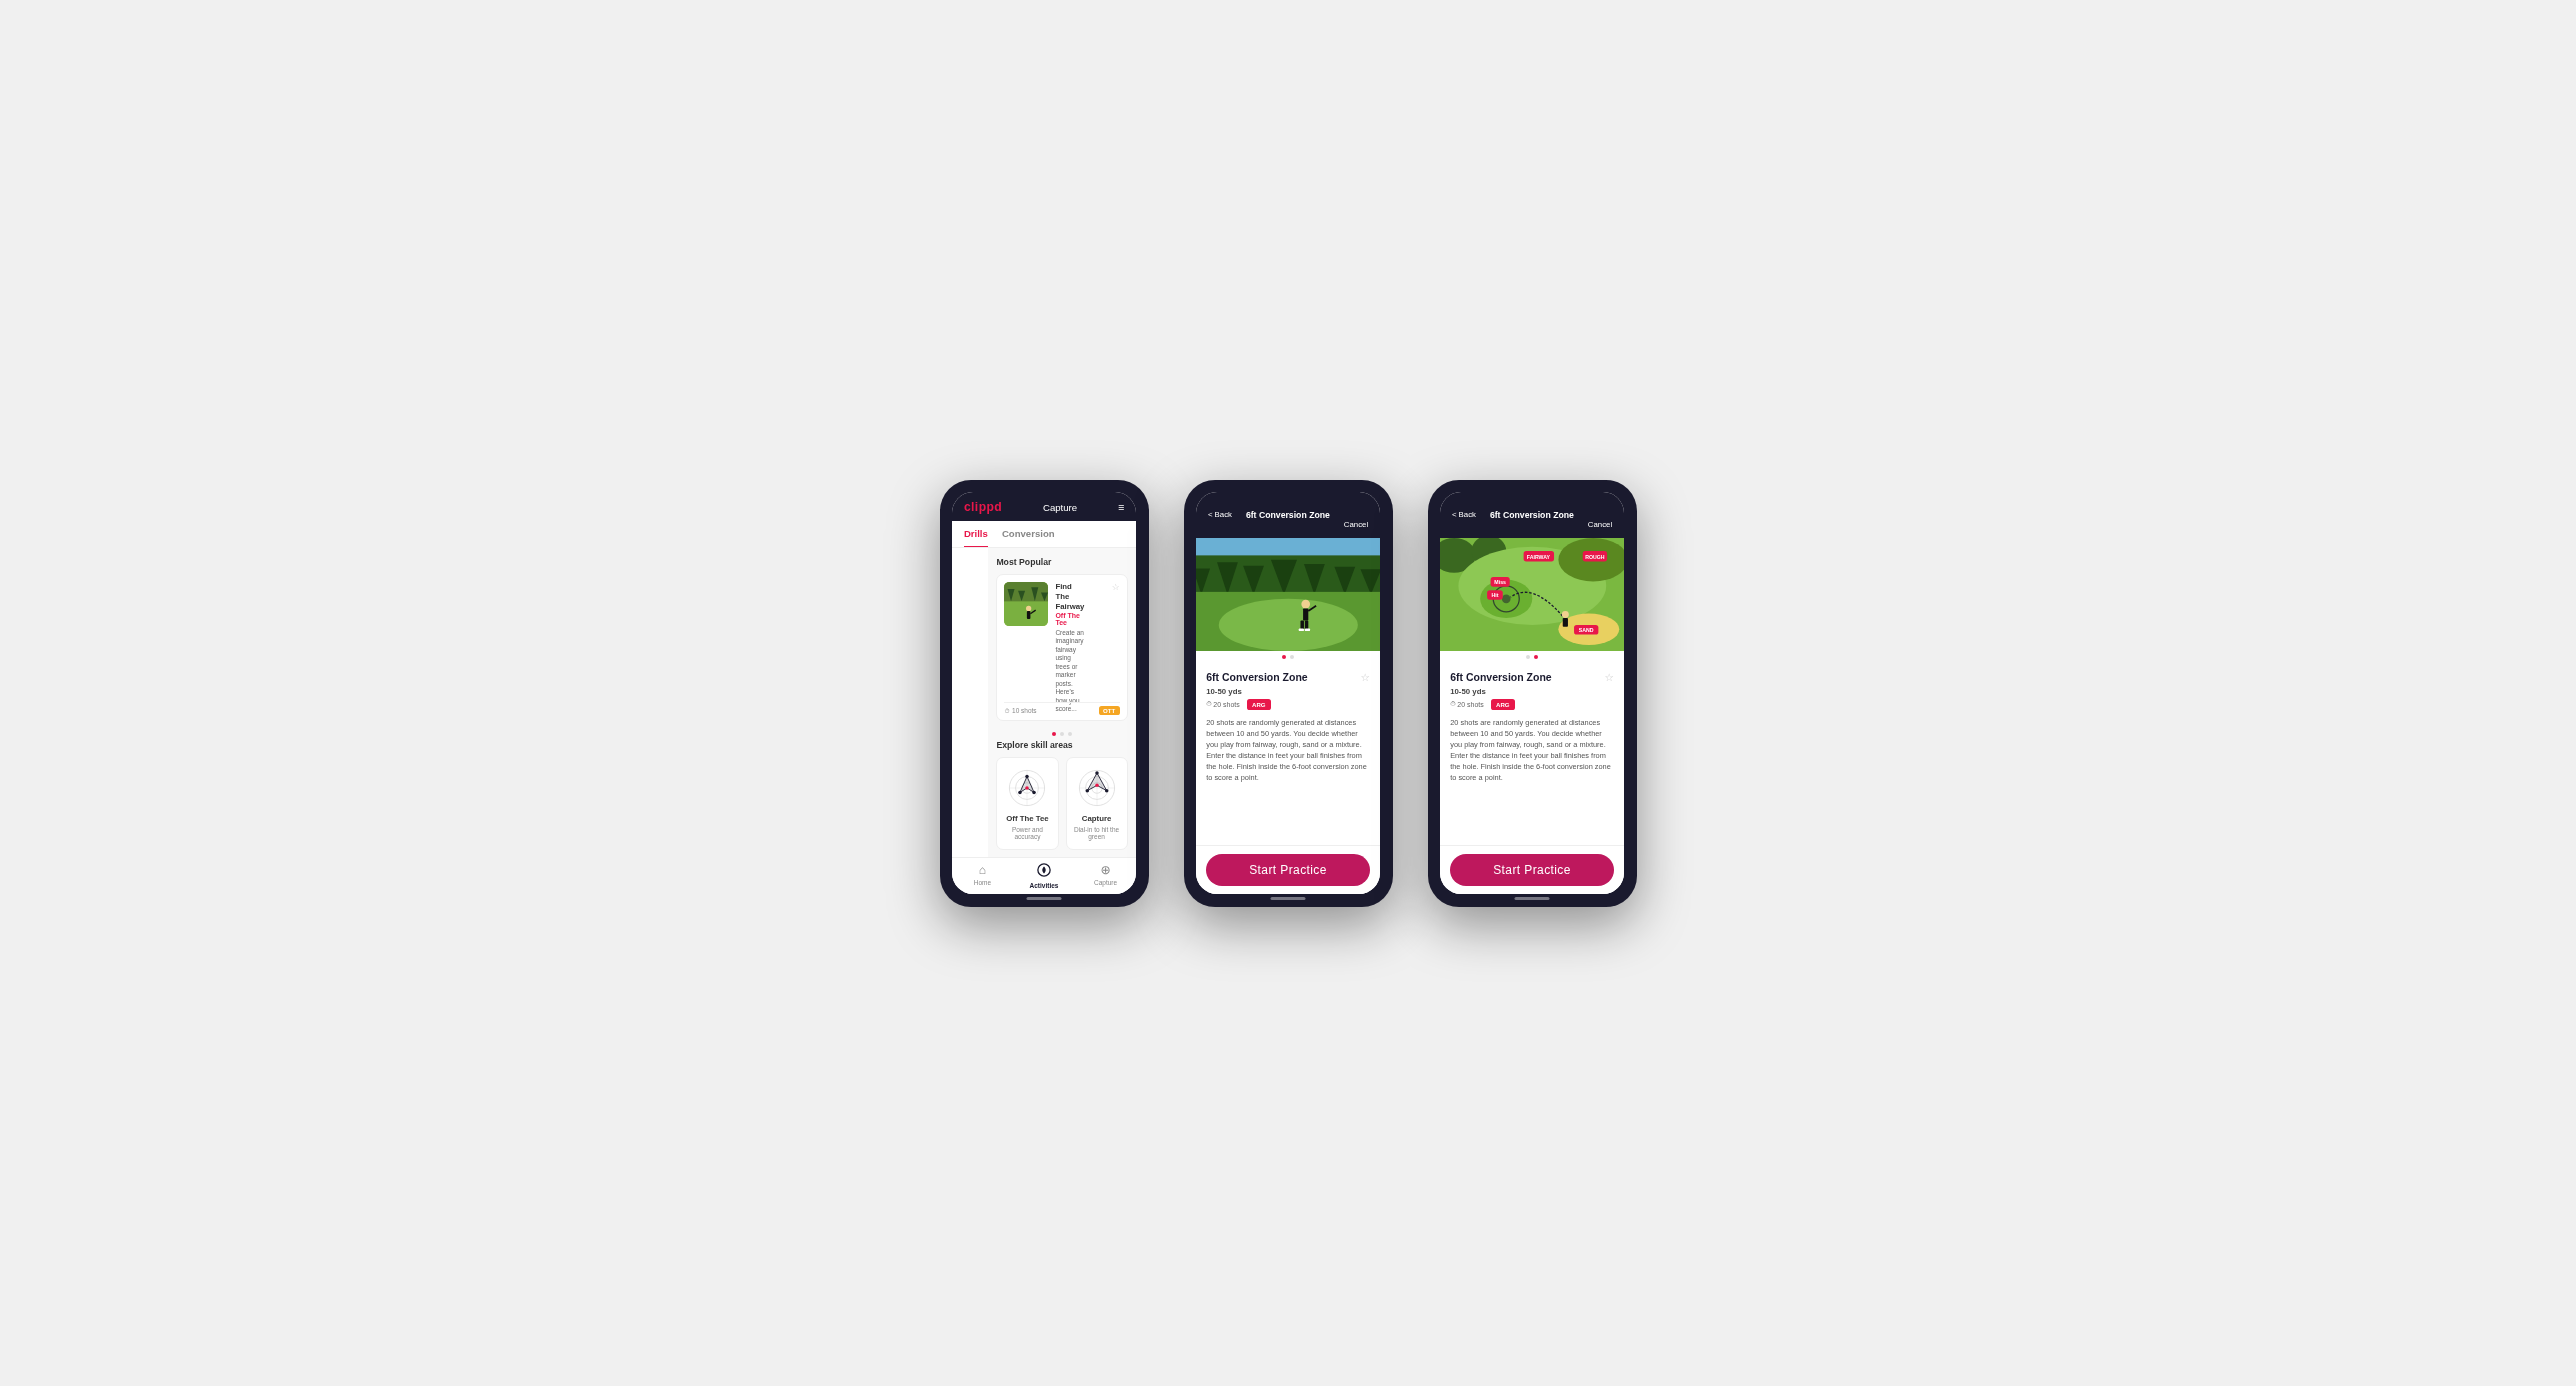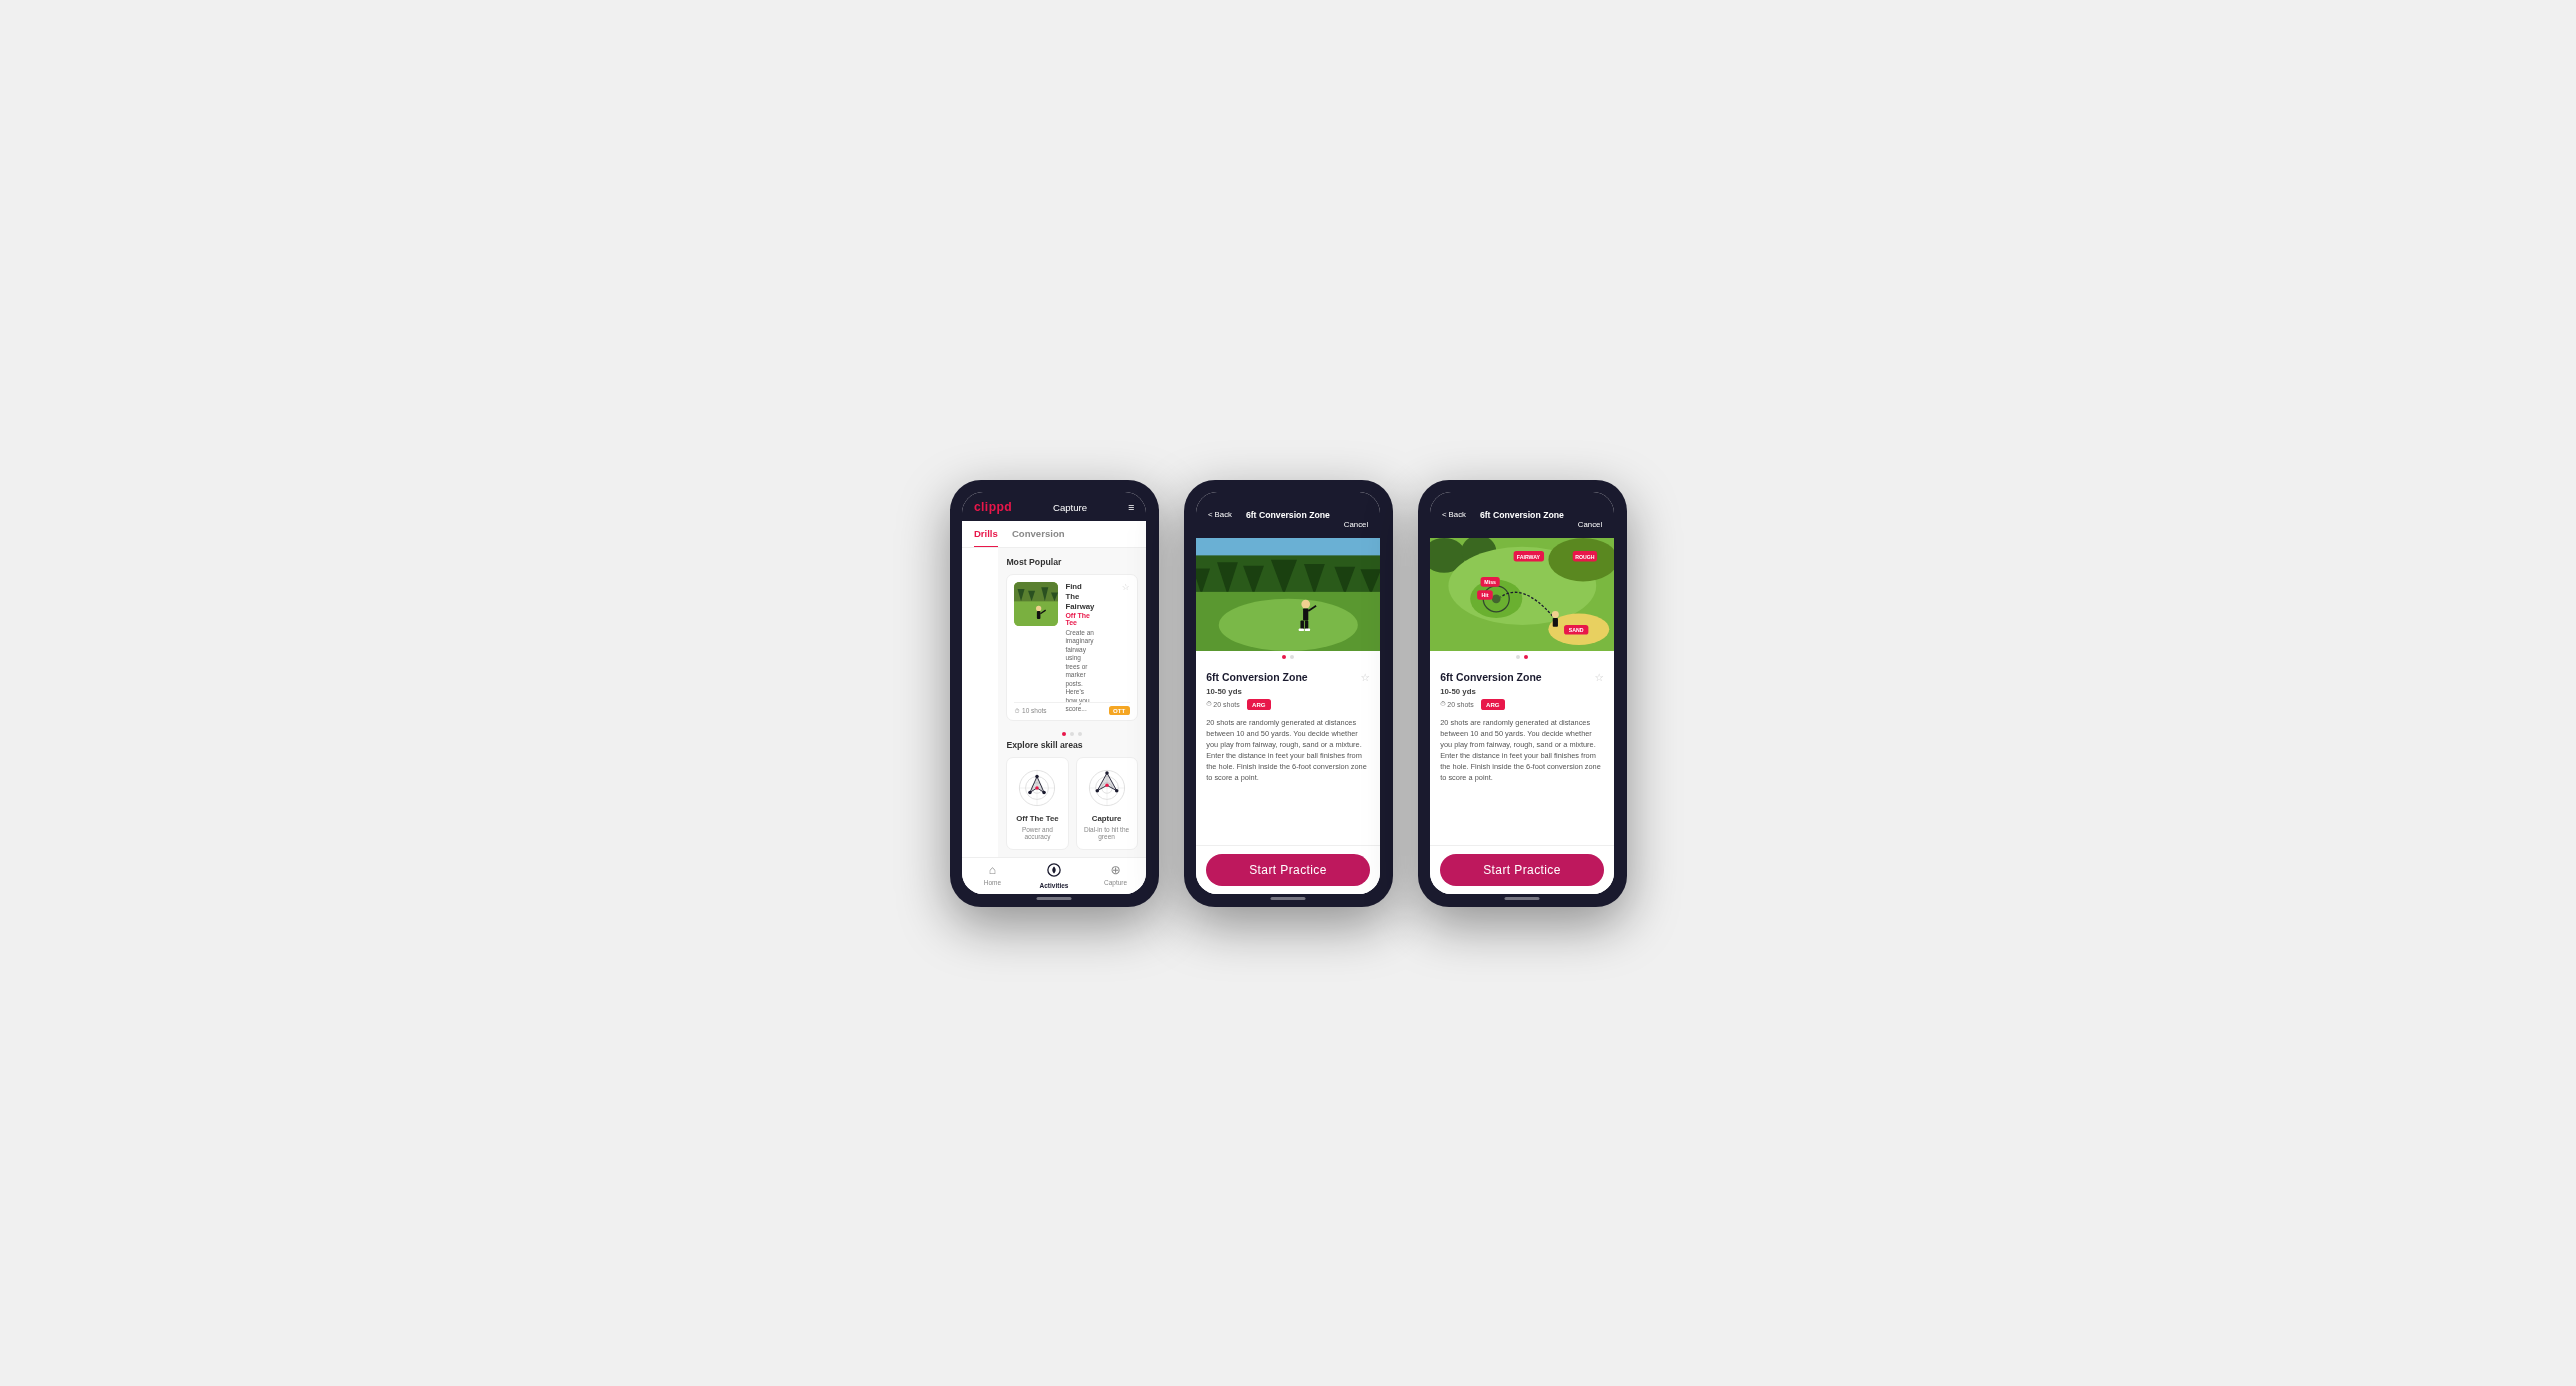--- a/index.html
+++ b/index.html
@@ -7,21 +7,21 @@
       background: #f0f0f0;
       display: flex;
       justify-content: center;
       align-items: center;
       min-height: 100vh;
       font-family: -apple-system, BlinkMacSystemFont, 'Segoe UI', sans-serif;
       padding: 35px;
     }
     .phones-container {
       display: flex;
-      gap: 25px;
+      gap: 35px;
       align-items: center;
       justify-content: center;
     }
     .phone {
       width: 209px;
       height: 427px;
       background: #1a1a2e;
       border-radius: 31px;
       padding: 12.2px;
       box-shadow: 0 17.4px 52px rgba(0,0,0,0.4);

